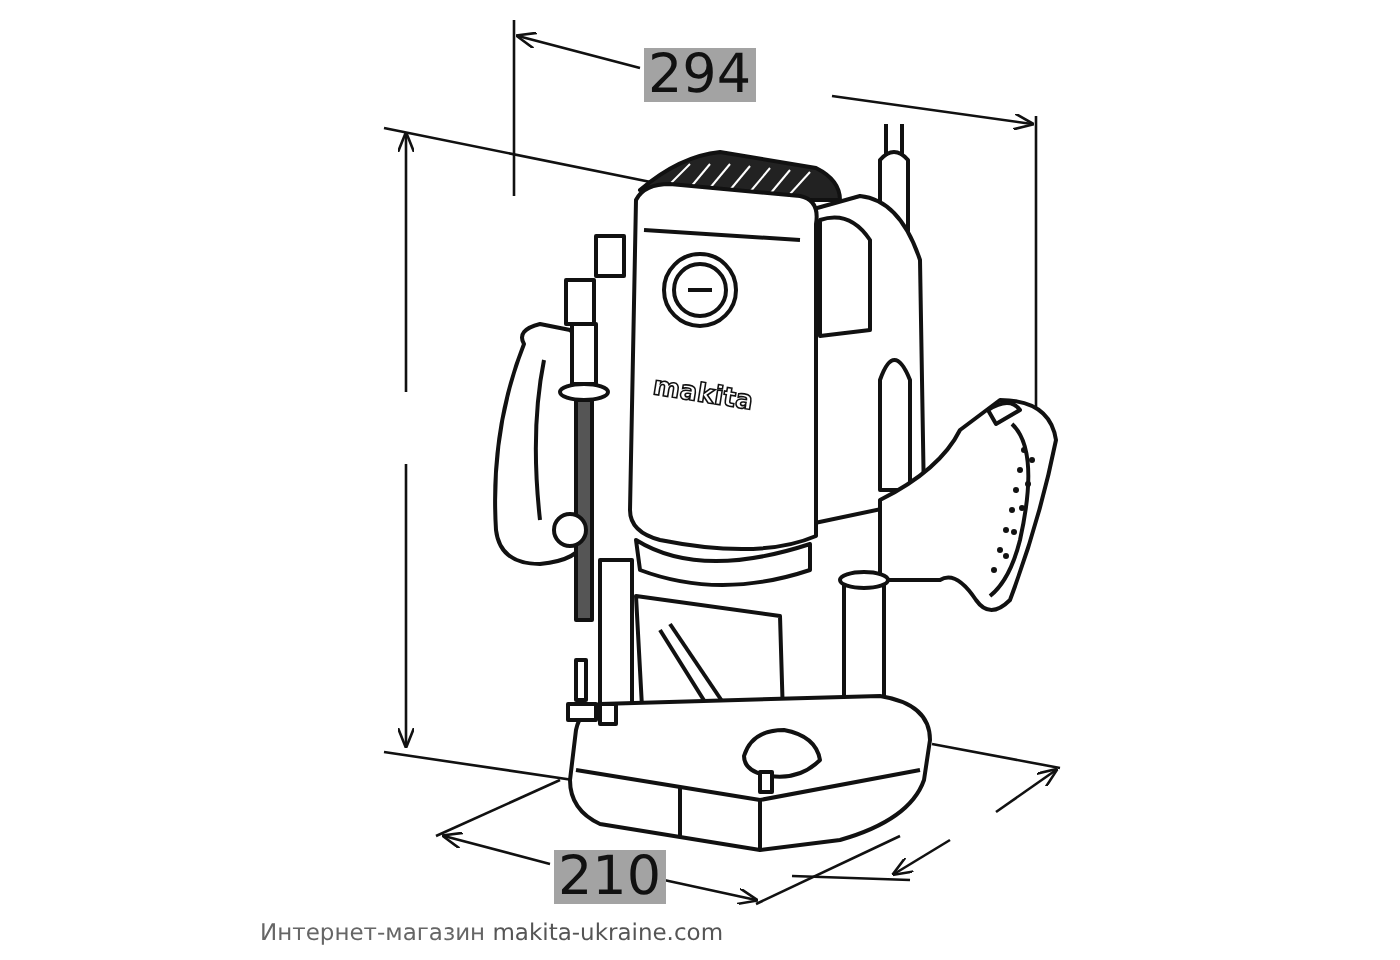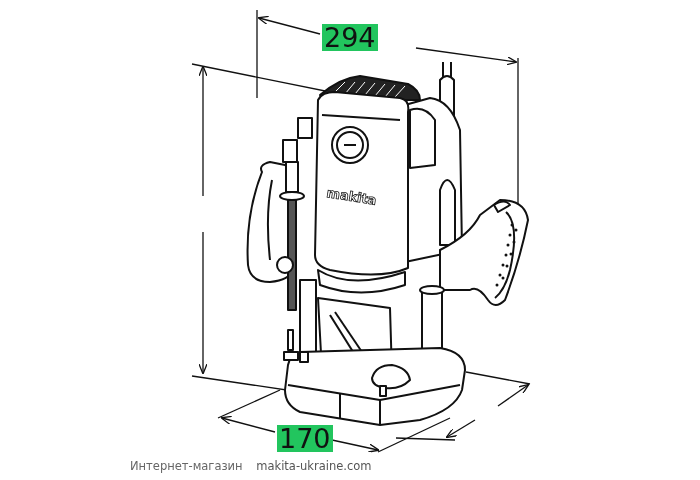--- a/index.html
+++ b/index.html
@@ -1,24 +1,24 @@
 <!DOCTYPE html>
 <html><head>
 <meta charset="utf-8">
 <style>
   html, body { margin: 0; padding: 0; background: #ffffff; }
   body { width: 700px; height: 480px; position: relative; overflow: hidden; font-family: "DejaVu Sans", sans-serif; }
   #stage { position: absolute; left: 0; top: 0; width: 700px; height: 480px; }
-  .dim-label { position: absolute; font-family: "DejaVu Sans", sans-serif; font-size: 27px; color: #111; background: #22c55e; line-height: 1; padding: 0 2px; }
+  .dim-label { position: absolute; font-family: "DejaVu Sans", sans-serif; font-size: 27px; color: #111; background: #a3a3a3; line-height: 1; padding: 0 2px; }
   #dim-width { left: 322px; top: 24px; }
   #dim-height { left: 174px; top: 198px; }
   #dim-base-width { left: 277px; top: 425px; }
   #dim-base-depth { left: 474px; top: 405px; }
   #footer { position: absolute; left: 130px; top: 459px; font-size: 11.5px; color: #666; white-space: nowrap; font-family: "DejaVu Sans", sans-serif; }
-  #footer .label { margin-right: 10px; }
+  #footer .label { }
   #footer .site { font-weight: normal; color: #555; }
 </style>
 </head>
 <body>
 
 <div id="stage">
   <svg width="700" height="480" viewBox="0 0 700 480" xmlns="http://www.w3.org/2000/svg">
     <defs>
       <marker id="arr" markerWidth="10" markerHeight="8" refX="9" refY="4" orient="auto-start-reverse" markerUnits="userSpaceOnUse">
         <path d="M0,0 L10,4 L0,8" fill="none" stroke="#111" stroke-width="1.3"></path>
@@ -123,19 +123,19 @@
 
       <rect x="288" y="330" width="5" height="20"></rect>
       <path d="M284,352 L298,352 L298,360 L284,360 Z"></path>
       <rect x="300" y="352" width="8" height="10"></rect>
     </g>
 
     <text x="326" y="197" transform="rotate(9 326 197)" font-family="DejaVu Sans, sans-serif" font-weight="bold" font-size="13" fill="#fff" stroke="#111" stroke-width="0.8">makita</text>
   </svg>
 
   <span class="dim-label" id="dim-width">294</span>
-  <span class="dim-label" id="dim-base-width">170</span>
+  <span class="dim-label" id="dim-base-width">210</span>
 
   <div id="footer">
     <span class="label">Интернет-магазин</span>
     <span class="site">makita-ukraine.com</span>
   </div>
 </div>
 
 </body></html>

